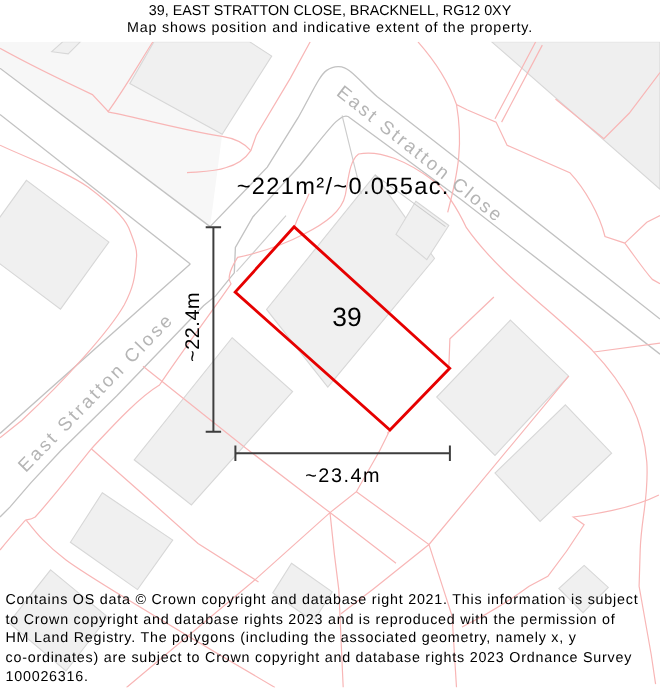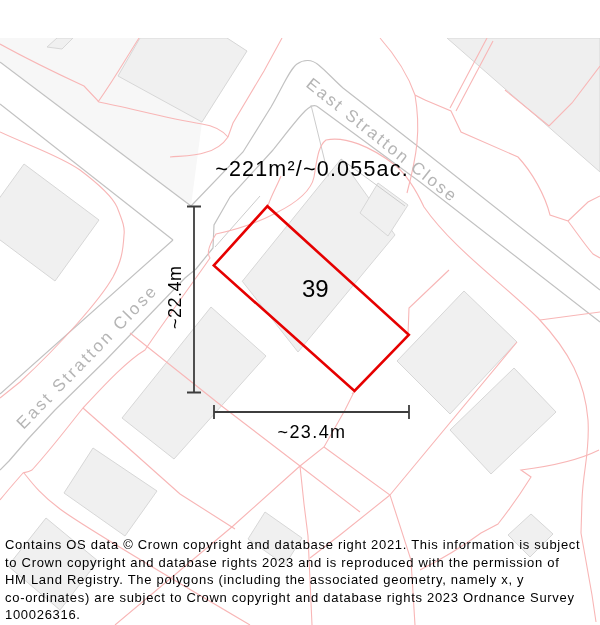--- a/index.html
+++ b/index.html
@@ -113,15 +113,19 @@
 
   <text x="0" y="0" transform="translate(181,329) rotate(-90)" font-size="18" letter-spacing="0.5" fill="#000">~22.4m</text>
 
   <path d="M 214,412 L 409,412 M 214,405 L 214,419 M 409,405 L 409,419" fill="none" stroke="#3d3d3d" stroke-width="1.8"></path>
 
   <text x="312" y="438" font-size="18" letter-spacing="1.4" fill="#000" text-anchor="middle">~23.4m</text>
 </svg>
 
 <div style="position:absolute;left:0;top:0;width:600px;height:38px;background:#ffffff;"></div>
 
+<div class="hdr">
+  <div class="l1">39, EAST STRATTON CLOSE, BRACKNELL, RG12 0XY</div>
+  <div class="l2">Map shows position and indicative extent of the property.</div>
+</div>
 
 <div class="ftr">Contains OS data © Crown copyright and database right 2021. This information is subject<br>to Crown copyright and database rights 2023 and is reproduced with the permission of<br>HM Land Registry. The polygons (including the associated geometry, namely x, y<br>co-ordinates) are subject to Crown copyright and database rights 2023 Ordnance Survey<br>100026316.</div>
 </div>
 
 </body></html>

